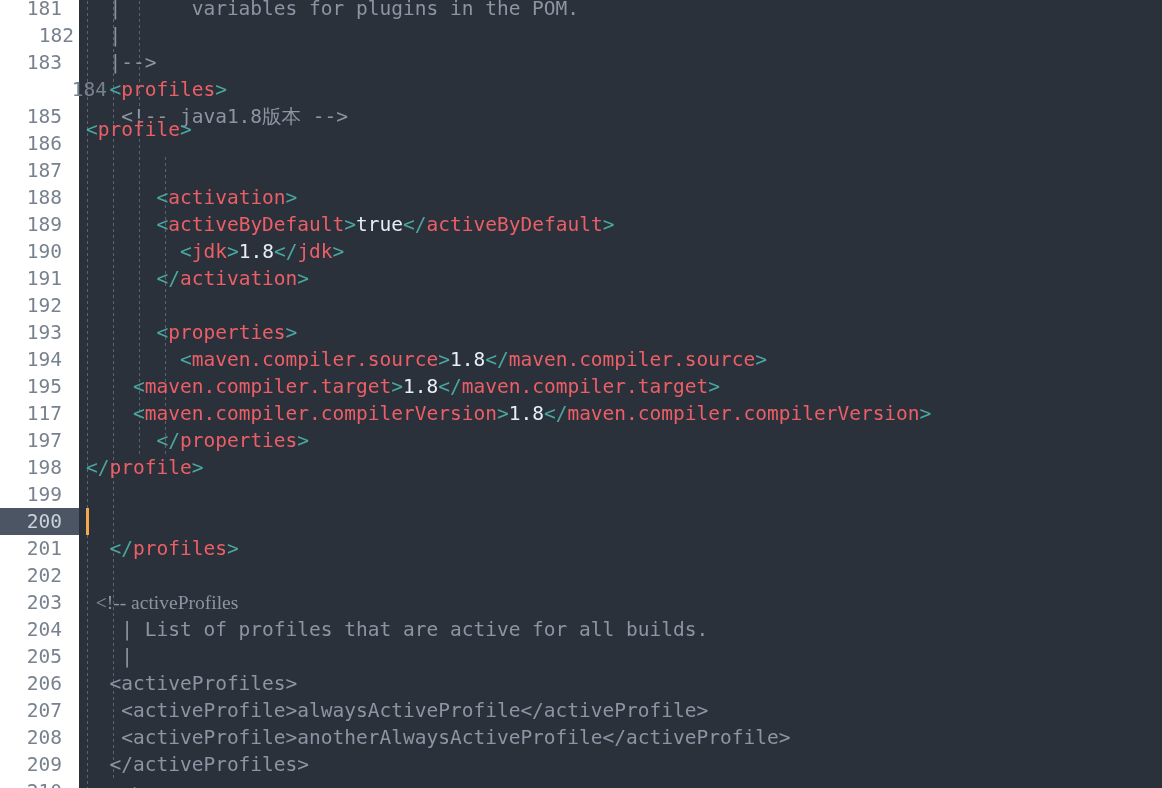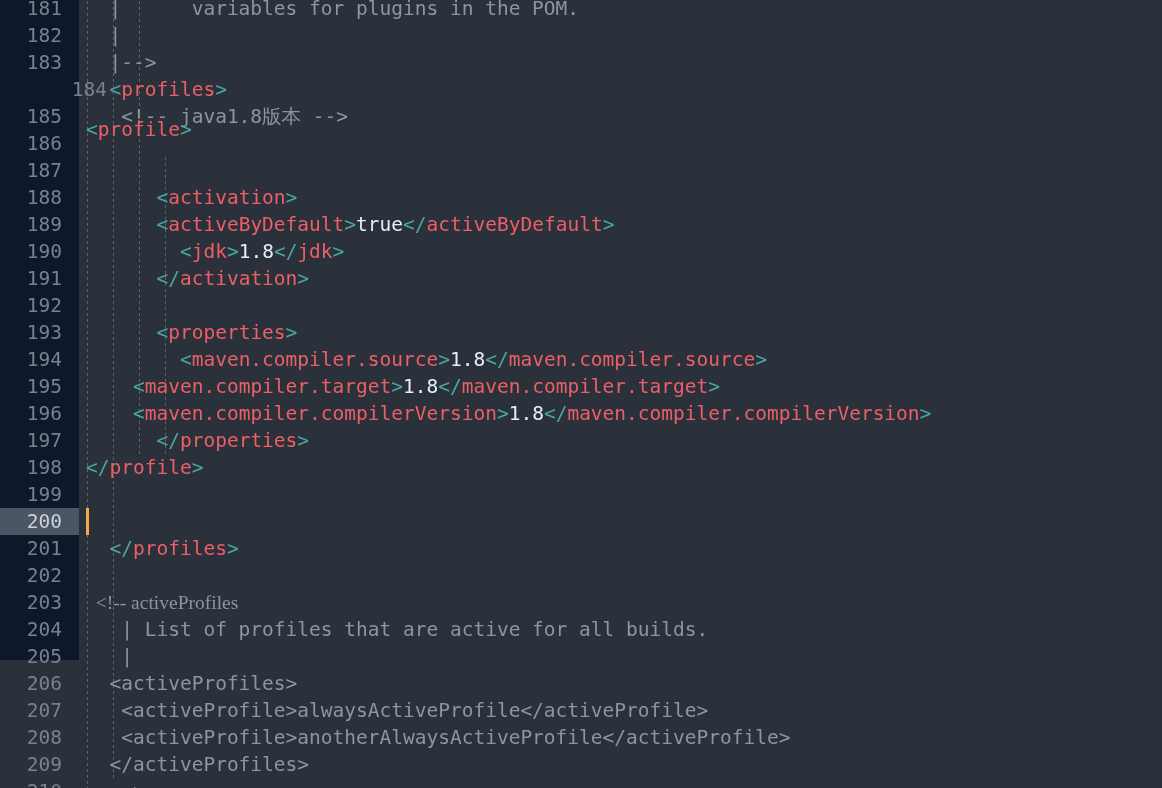--- a/index.html
+++ b/index.html
@@ -18,22 +18,22 @@
     line-height: 27px;
     -webkit-font-smoothing: antialiased;
   }
 
   
   .gutter {
     position: absolute;
     left: 0;
     top: 0;
     width: 79px;
-    height: 660px;
-    background: #0f172a;
+    height: 788px;
+    background: #ffffff;
     z-index: 3;
   }
   .gnum {
     position: absolute;
     left: 0;
     width: 62px;
     height: 27px;
     text-align: right;
     color: #78828f;
     font-size: 19.5px;
@@ -132,35 +132,35 @@
       <div class="cline" style="top: 697px; left: 7px;"><span class="ch">   &lt;activeProfile&gt;alwaysActiveProfile&lt;/activeProfile&gt;</span></div>
       <div class="cline" style="top: 724px; left: 7px;"><span class="ch">   &lt;activeProfile&gt;anotherAlwaysActiveProfile&lt;/activeProfile&gt;</span></div>
       <div class="cline" style="top: 751px; left: 7px;"><span class="ch">  &lt;/activeProfiles&gt;</span></div>
       <div class="cline" style="top: 778px; left: 7px;"><span class="ch">  --&gt;</span></div>
     </div>
 
   <div class="caret" id="caret" style="left: 86px; top: 508px; height: 27px;"></div>
 
   <div class="gutter" id="gutter">
       <div class="gnum" style="top: -5px;">181</div>
-      <div class="gnum" style="top: 22px;">182</div>
+      <div class="gnum" style="top: 22px; margin-left: 12px;">182</div>
       <div class="gnum" style="top: 49px;">183</div>
       <div class="gnum" style="top: 76px; padding-left: 45px;">184</div>
       <div class="gnum" style="top: 103px;">185</div>
       <div class="gnum" style="top: 130px;">186</div>
       <div class="gnum" style="top: 157px;">187</div>
       <div class="gnum" style="top: 184px;">188</div>
       <div class="gnum" style="top: 211px;">189</div>
       <div class="gnum" style="top: 238px;">190</div>
       <div class="gnum" style="top: 265px;">191</div>
       <div class="gnum" style="top: 292px;">192</div>
       <div class="gnum" style="top: 319px;">193</div>
       <div class="gnum" style="top: 346px;">194</div>
       <div class="gnum" style="top: 373px;">195</div>
-      <div class="gnum" style="top: 400px;">196</div>
+      <div class="gnum" style="top: 400px;">117</div>
       <div class="gnum" style="top: 427px;">197</div>
       <div class="gnum" style="top: 454px;">198</div>
       <div class="gnum" style="top: 481px;">199</div>
       <div class="gnum active" style="top: 508px;">200</div>
       <div class="gnum" style="top: 535px;">201</div>
       <div class="gnum" style="top: 562px;">202</div>
       <div class="gnum" style="top: 589px;">203</div>
       <div class="gnum" style="top: 616px;">204</div>
       <div class="gnum" style="top: 643px;">205</div>
       <div class="gnum" style="top: 670px;">206</div>

